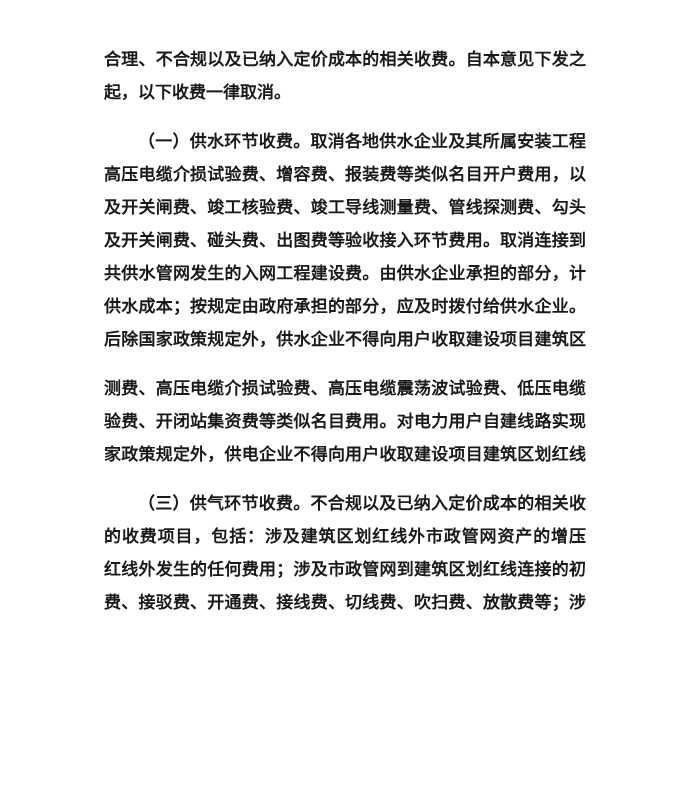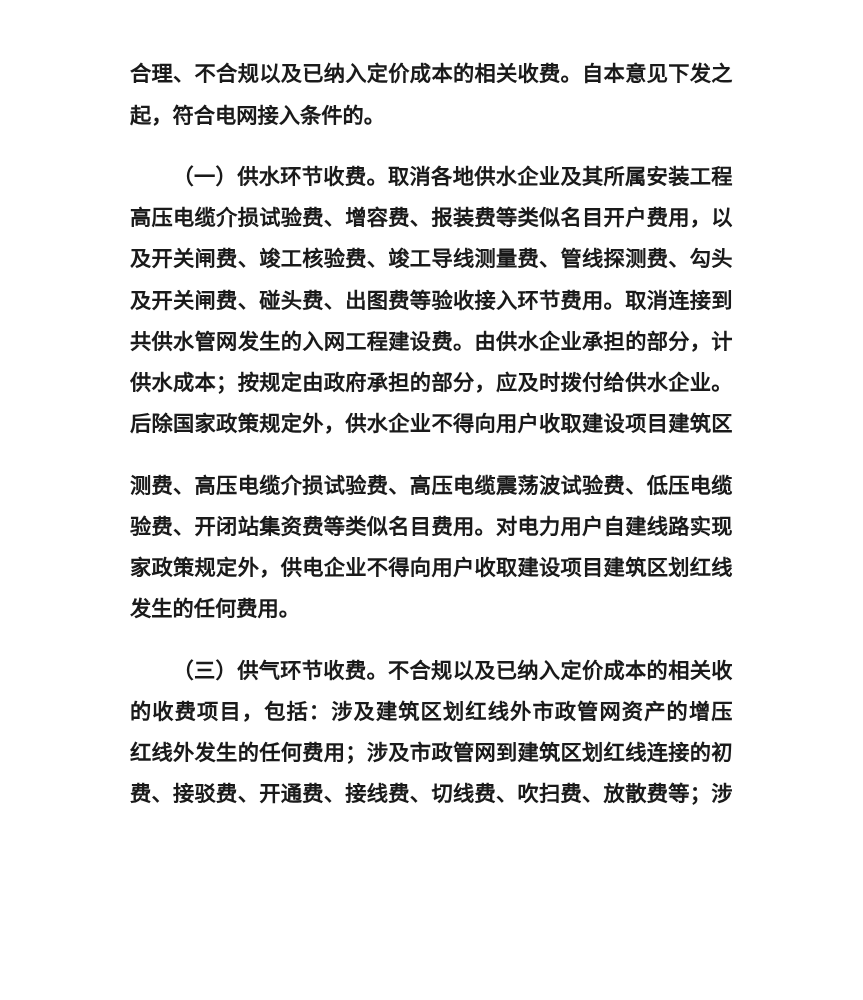--- a/index.html
+++ b/index.html
@@ -41,38 +41,37 @@
     text-align-last: left;
   }
 </style>
 </head>
 <body>
 
 <div class="page">
 
   <div class="para">
     <div class="line">合理、不合规以及已纳入定价成本的相关收费。自本意见下发之日</div>
-    <div class="line end">起，符合电网接入条件的。</div>
+    <div class="line end">起，以下收费一律取消。</div>
   </div>
 
   <div class="para">
     <div class="line first">（一）供水环节收费。取消各地供水企业及其所属安装工程公</div>
     <div class="line">高压电缆介损试验费、增容费、报装费等类似名目开户费用，以</div>
     <div class="line">及开关闸费、竣工核验费、竣工导线测量费、管线探测费、勾头费、</div>
     <div class="line">及开关闸费、碰头费、出图费等验收接入环节费用。取消连接到公</div>
     <div class="line">共供水管网发生的入网工程建设费。由供水企业承担的部分，计入</div>
     <div class="line">供水成本；按规定由政府承担的部分，应及时拨付给供水企业。今</div>
     <div class="line">后除国家政策规定外，供水企业不得向用户收取建设项目建筑区划</div>
   </div>
 
   <div class="para">
     <div class="line">测费、高压电缆介损试验费、高压电缆震荡波试验费、低压电缆试</div>
     <div class="line">验费、开闭站集资费等类似名目费用。对电力用户自建线路实现双</div>
     <div class="line">家政策规定外，供电企业不得向用户收取建设项目建筑区划红线外</div>
-    <div class="line end">发生的任何费用。</div>
   </div>
 
   <div class="para">
     <div class="line first">（三）供气环节收费。不合规以及已纳入定价成本的相关收费</div>
     <div class="line">的收费项目，包括：涉及建筑区划红线外市政管网资产的增压费、</div>
     <div class="line">红线外发生的任何费用；涉及市政管网到建筑区划红线连接的初装</div>
     <div class="line">费、接驳费、开通费、接线费、切线费、吹扫费、放散费等；涉及</div>
   </div>
 
 </div>

